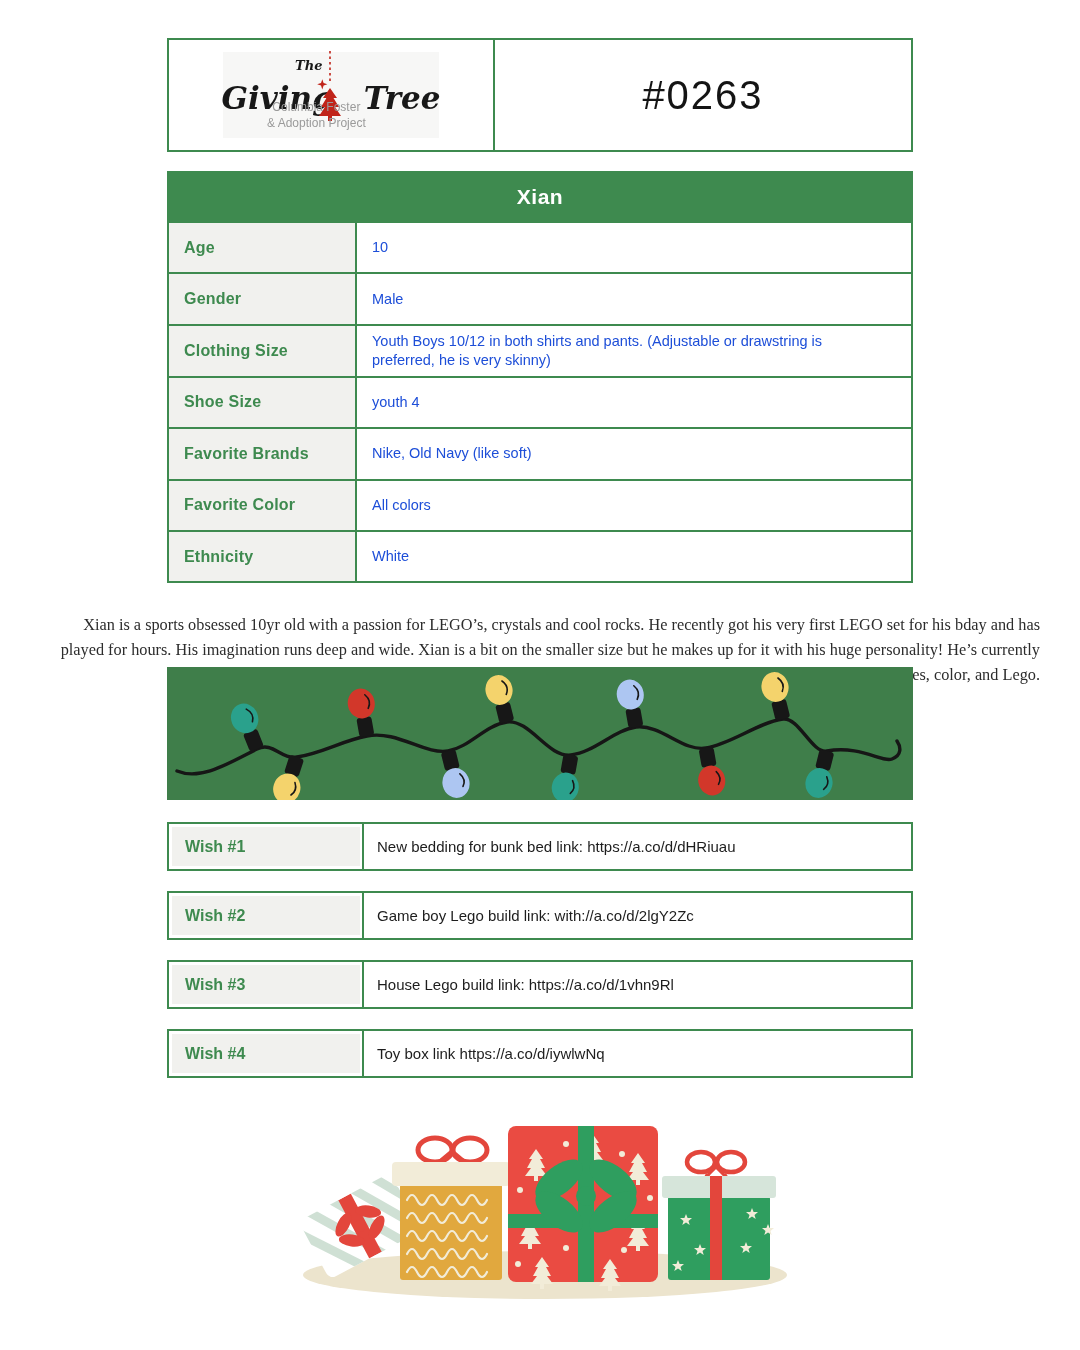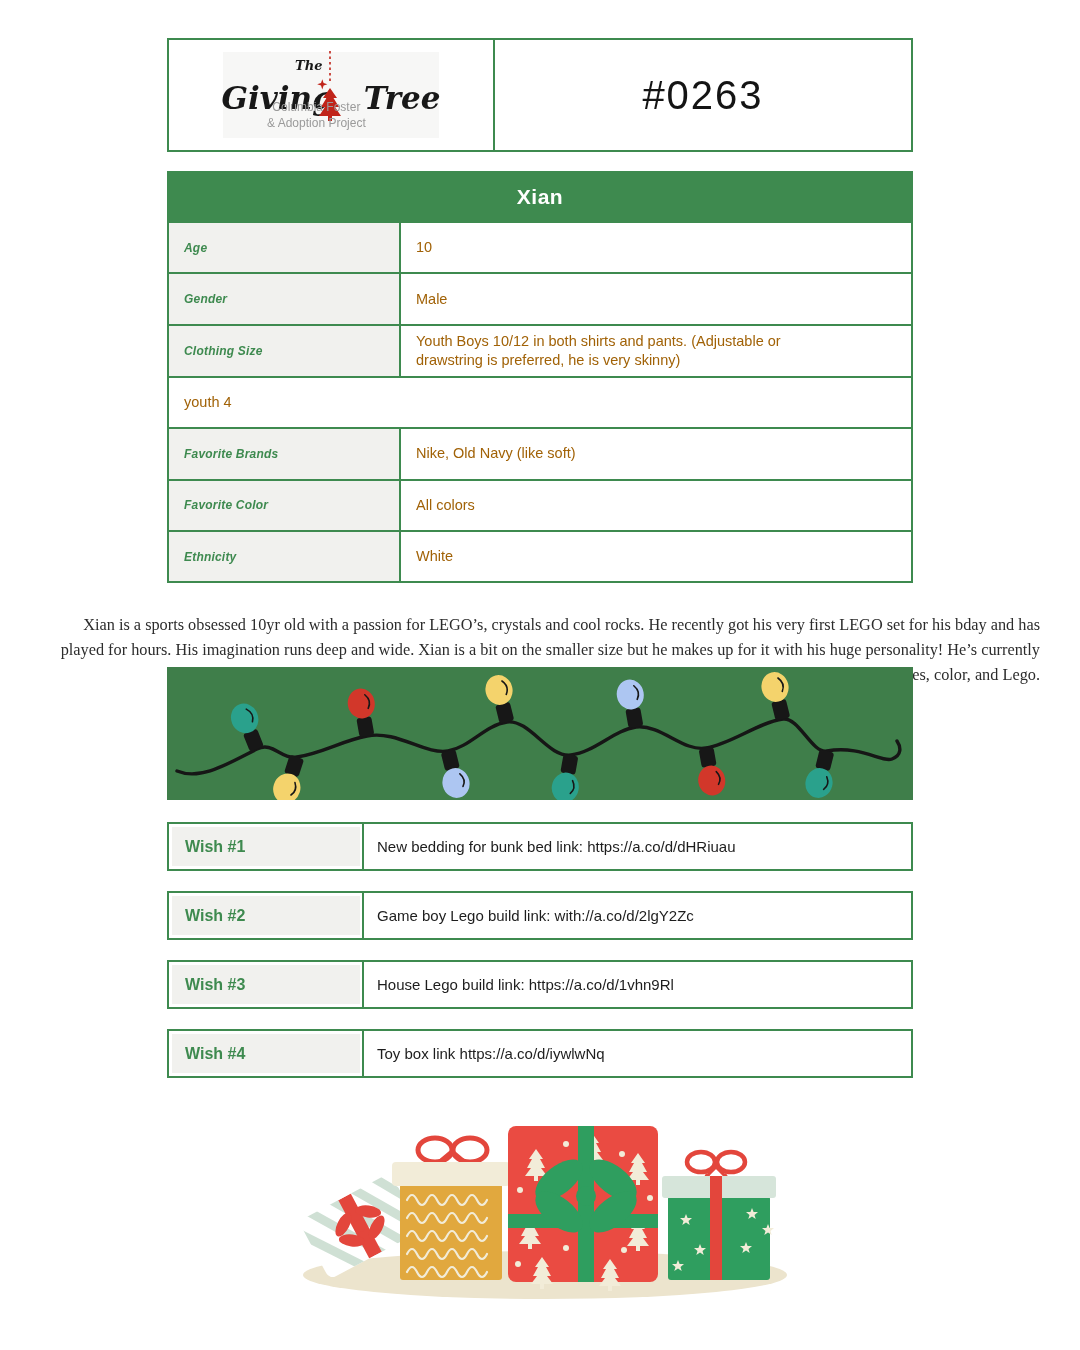--- a/index.html
+++ b/index.html
@@ -49,27 +49,27 @@
     position:absolute; left:167px; top:171px; width:746px;
     border:2px solid var(--accent-green); background:#fff;
   }
   .pt-title {
     height:48px; background:var(--accent-green); color:#ffffff;
     display:flex; align-items:center; justify-content:center;
     font-size:21px; font-weight:bold; letter-spacing:.5px;
   }
   .pt-row { display:flex; min-height:51.4px; border-top:2px solid var(--accent-green); }
   .pt-label {
-    width:232px; background:var(--label-bg); border-right:2px solid var(--accent-green);
+    width:188px; background:var(--label-bg); border-right:2px solid var(--accent-green);
     display:flex; align-items:center; padding-left:15px;
-    color:var(--accent-green); font-weight:bold; font-size:12px; letter-spacing:.2px;font-style:italic;
+    color:var(--accent-green); font-weight:bold; font-size:16px; letter-spacing:.2px;
   }
   .pt-value {
     flex:1; display:flex; align-items:center; padding:6px 10px 6px 15px;
-    font-size:14.5px; color:#a16207; line-height:19px;
+    font-size:14.5px; color:#1d4ed8; line-height:19px;
   }
 
   
   .description {
     position:absolute; left:40px; top:612px; width:1000px;
     text-align:right; font-size:16.3px; line-height:25px; color:#2c2c2c;font-family:Liberation Serif, serif;
   }
 
   
   .lights-banner {
@@ -135,20 +135,21 @@
     </div>
     <div class="pt-row">
       <div class="pt-label">Gender</div>
       <div class="pt-value">Male</div>
     </div>
     <div class="pt-row">
       <div class="pt-label">Clothing Size</div>
       <div class="pt-value" style="padding-right:70px;">Youth Boys 10/12 in both shirts and pants. (Adjustable or drawstring is preferred, he is very skinny)</div>
     </div>
     <div class="pt-row">
+      <div class="pt-label">Shoe Size</div>
       <div class="pt-value">youth 4</div>
     </div>
     <div class="pt-row">
       <div class="pt-label">Favorite Brands</div>
       <div class="pt-value">Nike, Old Navy (like soft)</div>
     </div>
     <div class="pt-row">
       <div class="pt-label">Favorite Color</div>
       <div class="pt-value">All colors</div>
     </div>

